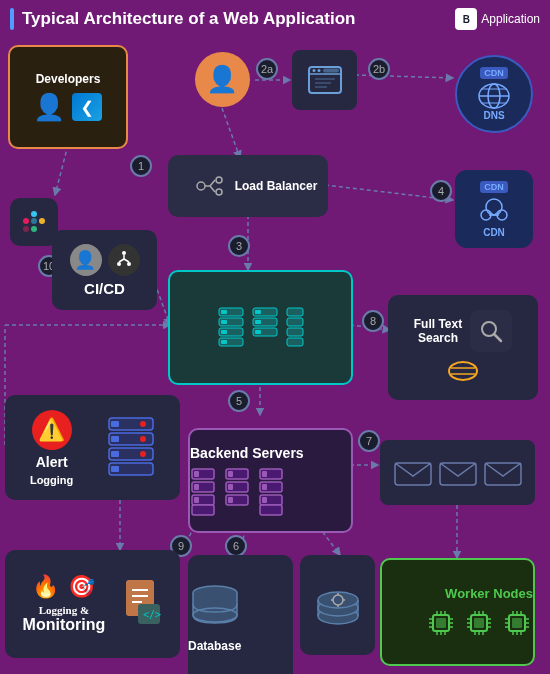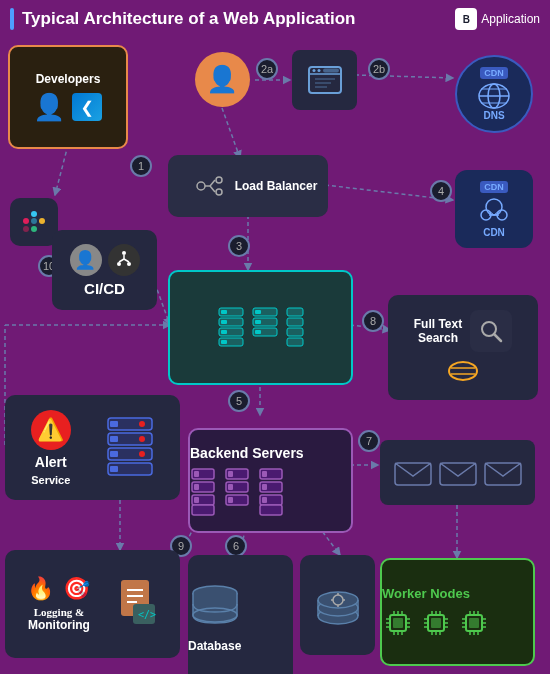--- a/index.html
+++ b/index.html
@@ -322,21 +322,21 @@
         <rect x="4" y="30" width="5" height="6" rx="1" fill="#9b59b6"></rect>
         <rect x="2" y="38" width="22" height="10" rx="2" fill="#4a1a70" stroke="#9b59b6" stroke-width="1.5"></rect>
       </svg>
     </div>
   </div>
 
   <div style="position:absolute;top:395px;left:5px;width:175px;height:105px;background:#252840;border-radius:10px;display:flex;flex-direction:row;align-items:center;justify-content:space-around;padding:8px;">
     <div style="display:flex;flex-direction:column;align-items:center;gap:4px;">
       <div style="width:40px;height:40px;background:#e82020;border-radius:50%;display:flex;align-items:center;justify-content:center;font-size:22px;">⚠️</div>
       <div class="box-label" style="font-size:14px;">Alert</div>
-      <div class="box-label" style="font-size:11px;">Service</div>
+      <div class="box-label" style="font-size:11px;">Logging</div>
     </div>
     <div>
       <svg width="48" height="60" viewBox="0 0 48 60">
         <rect x="2" y="2" width="44" height="12" rx="3" fill="#2a3060" stroke="#4a6adf" stroke-width="1.5"></rect>
         <rect x="4" y="5" width="8" height="6" rx="1" fill="#4a6adf"></rect>
         <circle cx="36" cy="8" r="3" fill="#e82020"></circle>
         <rect x="2" y="17" width="44" height="12" rx="3" fill="#2a3060" stroke="#4a6adf" stroke-width="1.5"></rect>
         <rect x="4" y="20" width="8" height="6" rx="1" fill="#4a6adf"></rect>
         <circle cx="36" cy="23" r="3" fill="#e82020"></circle>
         <rect x="2" y="32" width="44" height="12" rx="3" fill="#2a3060" stroke="#4a6adf" stroke-width="1.5"></rect>
@@ -380,21 +380,21 @@
     <svg width="40" height="30" viewBox="0 0 40 30">
       <rect x="2" y="5" width="36" height="22" rx="3" fill="none" stroke="#6a7aaa" stroke-width="1.5"></rect>
       <polyline points="2,5 20,18 38,5" fill="none" stroke="#6a7aaa" stroke-width="1.5"></polyline>
     </svg>
     <svg width="40" height="30" viewBox="0 0 40 30">
       <rect x="2" y="5" width="36" height="22" rx="3" fill="none" stroke="#6a7aaa" stroke-width="1.5"></rect>
       <polyline points="2,5 20,18 38,5" fill="none" stroke="#6a7aaa" stroke-width="1.5"></polyline>
     </svg>
   </div>
 
-  <div style="position:absolute;top:558px;left:380px;width:155px;height:108px;background:#1a2e10;border:2px solid #4ec94e;border-radius:10px;display:flex;flex-direction:column;align-items:flex-start;justify-content:center;gap:6px;">
+  <div style="position:absolute;top:558px;left:380px;width:155px;height:108px;background:#1a2e10;border:2px solid #4ec94e;border-radius:10px;display:flex;flex-direction:column;align-items:flex-end;justify-content:center;gap:6px;">
     <div class="box-label" style="color:#4ec94e;font-size:13px;">Worker Nodes</div>
     <div style="display:flex;gap:6px;">
 
       <svg width="32" height="32" viewBox="0 0 32 32">
         <rect x="8" y="8" width="16" height="16" rx="2" fill="none" stroke="#4ec94e" stroke-width="2"></rect>
         <rect x="11" y="11" width="10" height="10" rx="1" fill="#4ec94e" opacity="0.5"></rect>
         <line x1="12" y1="8" x2="12" y2="4" stroke="#4ec94e" stroke-width="1.5"></line>
         <line x1="16" y1="8" x2="16" y2="4" stroke="#4ec94e" stroke-width="1.5"></line>
         <line x1="20" y1="8" x2="20" y2="4" stroke="#4ec94e" stroke-width="1.5"></line>
         <line x1="12" y1="24" x2="12" y2="28" stroke="#4ec94e" stroke-width="1.5"></line>
@@ -470,21 +470,21 @@
   </div>
 
   <div style="position:absolute;top:550px;left:5px;width:175px;height:108px;background:#252840;border-radius:10px;display:flex;flex-direction:row;align-items:center;justify-content:space-around;padding:8px;">
     <div style="display:flex;flex-direction:column;align-items:center;">
 
       <div style="display:flex;gap:8px;margin-bottom:4px;">
         <span style="font-size:22px;">🔥</span>
         <span style="font-size:22px;">🎯</span>
       </div>
       <div class="box-label" style="font-size:11px;font-family:Liberation Serif, serif;">Logging &amp;</div>
-      <div class="box-label" style="font-size:12px;">Monitoring</div>
+      <div class="box-label" style="font-size:16px;">Monitoring</div>
     </div>
     <div>
       <svg width="38" height="48" viewBox="0 0 38 48">
         <rect x="2" y="2" width="28" height="36" rx="3" fill="#e8894a" opacity="0.8"></rect>
         <line x1="8" y1="12" x2="24" y2="12" stroke="#fff" stroke-width="2"></line>
         <line x1="8" y1="18" x2="24" y2="18" stroke="#fff" stroke-width="2"></line>
         <line x1="8" y1="24" x2="18" y2="24" stroke="#fff" stroke-width="2"></line>
         <rect x="14" y="26" width="22" height="20" rx="3" fill="#3a6060"></rect>
         <text x="19" y="40" fill="#00c8c8" font-size="10" font-family="monospace">&lt;/&gt;</text>
       </svg>

